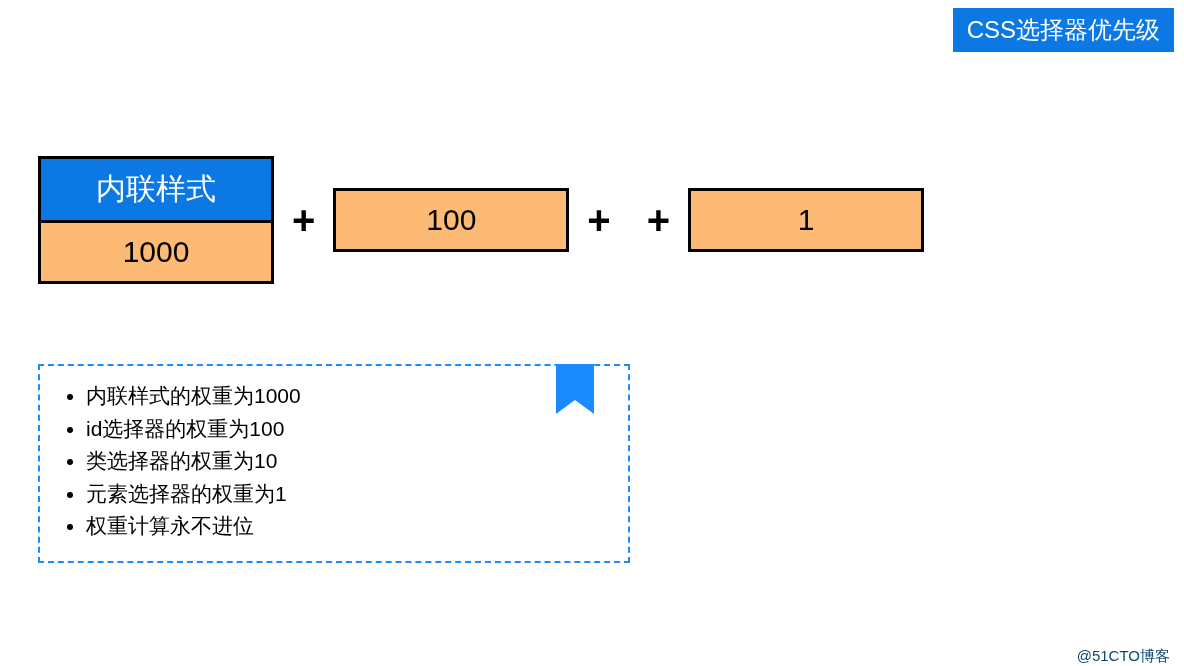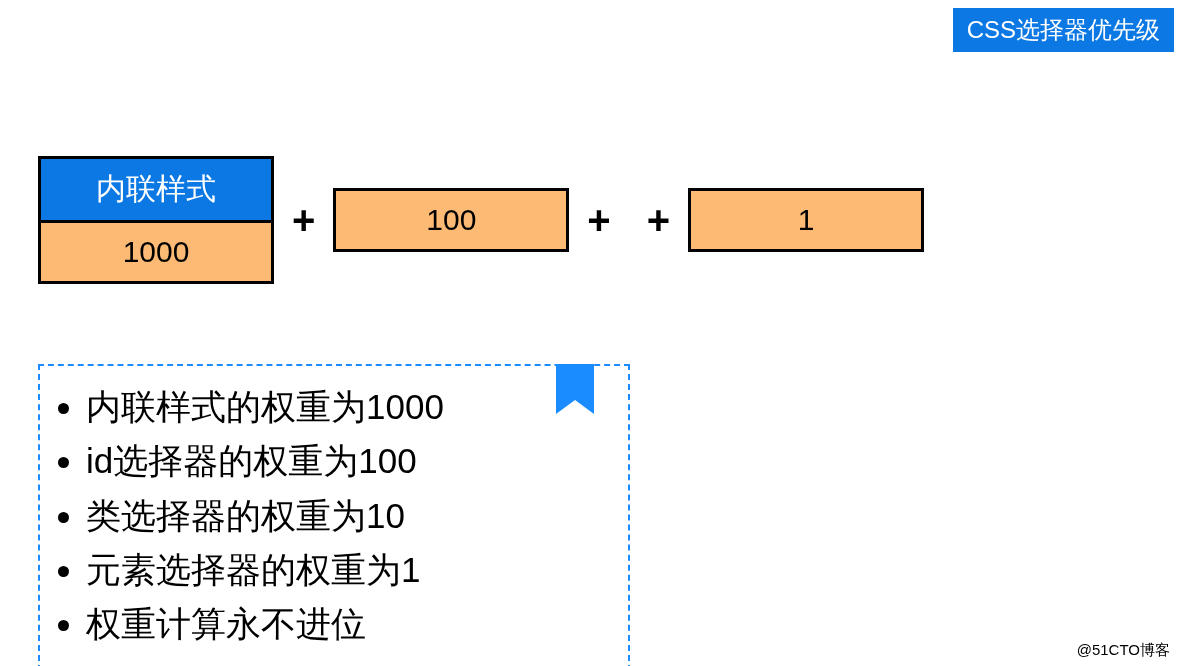--- a/index.html
+++ b/index.html
@@ -58,36 +58,36 @@
     left: 38px;
     width: 592px;
     border: 2px dashed #1a8cff;
     padding: 14px 18px 18px 18px;
   }
   .notes-box ul {
     list-style: disc;
     padding-left: 28px;
   }
   .notes-box li {
-    font-size: 35px;
+    font-size: 21px;
     line-height: 1.55;
     color: #000;
   }
   .ribbon {
     position: absolute;
     top: -2px;
     right: 34px;
     width: 38px;
     height: 50px;
   }
   .watermark {
     position: absolute;
-    bottom: 6px;
+    bottom: 0;
     right: 14px;
-    color: #000000;
+    color: #0c4a6e;
     font-size: 15px;
   }
 </style>
 </head>
 <body>
 
 <div class="title-badge">CSS选择器优先级</div>
 
 <div class="boxes-row">
   <div class="selector-box">

